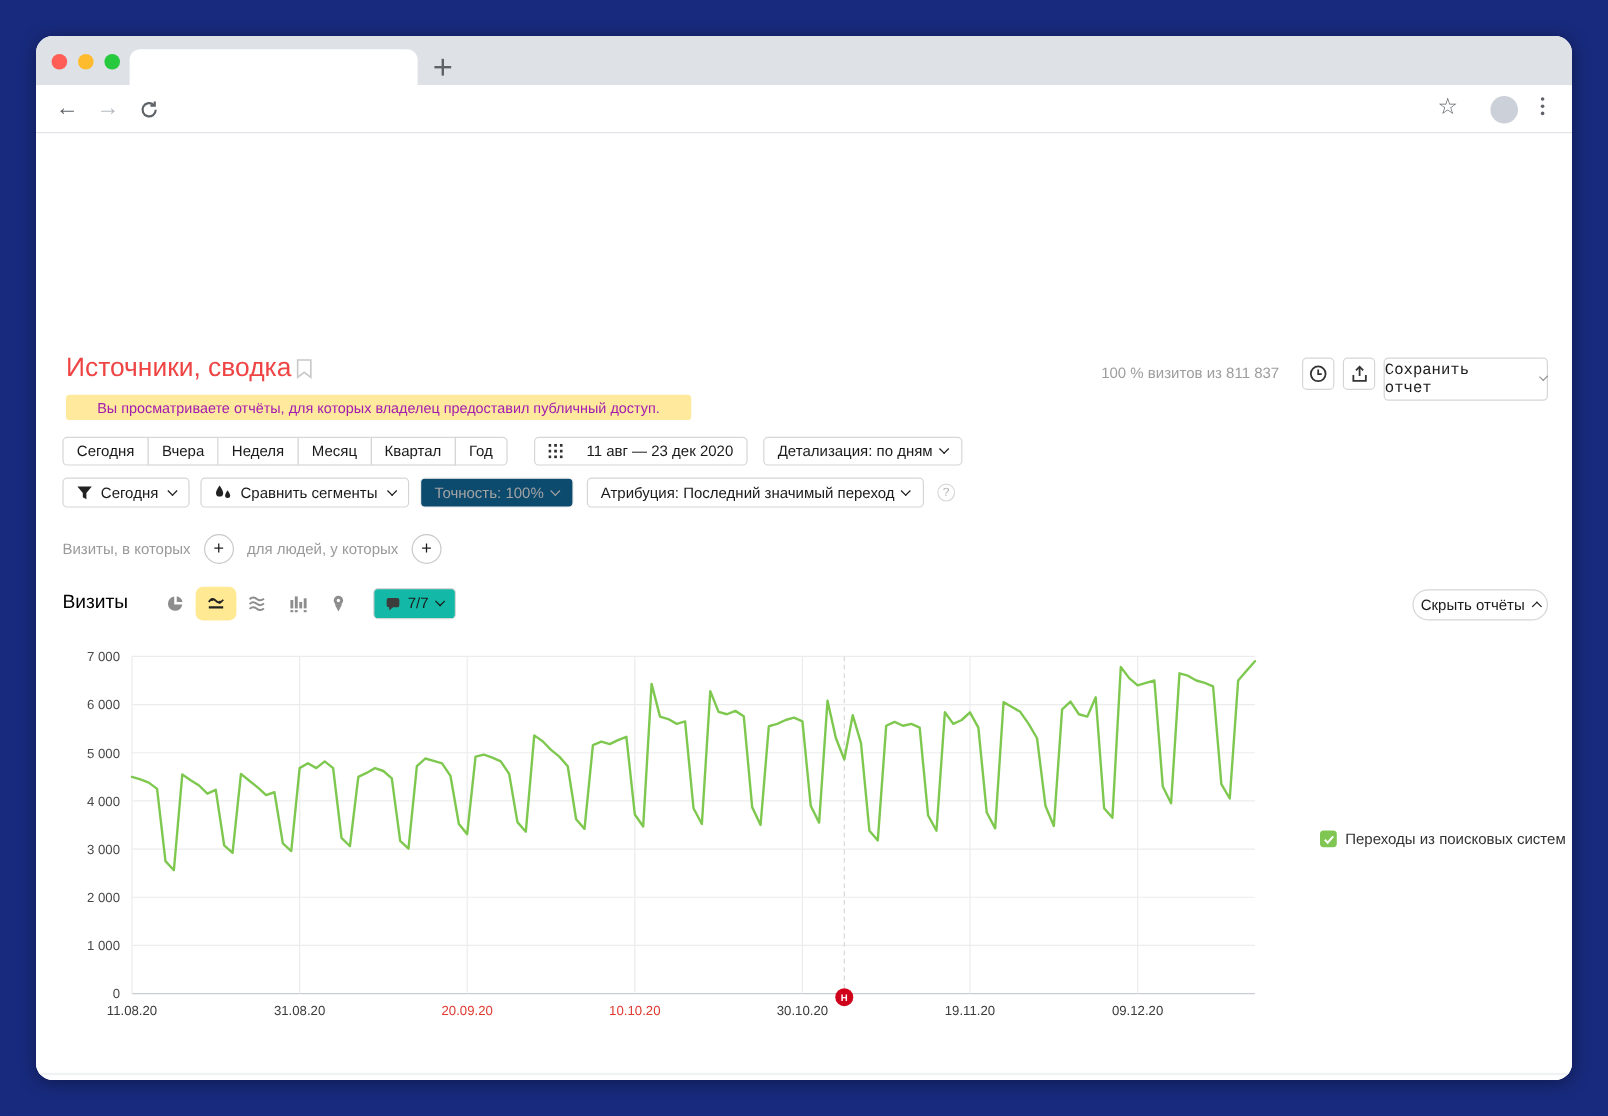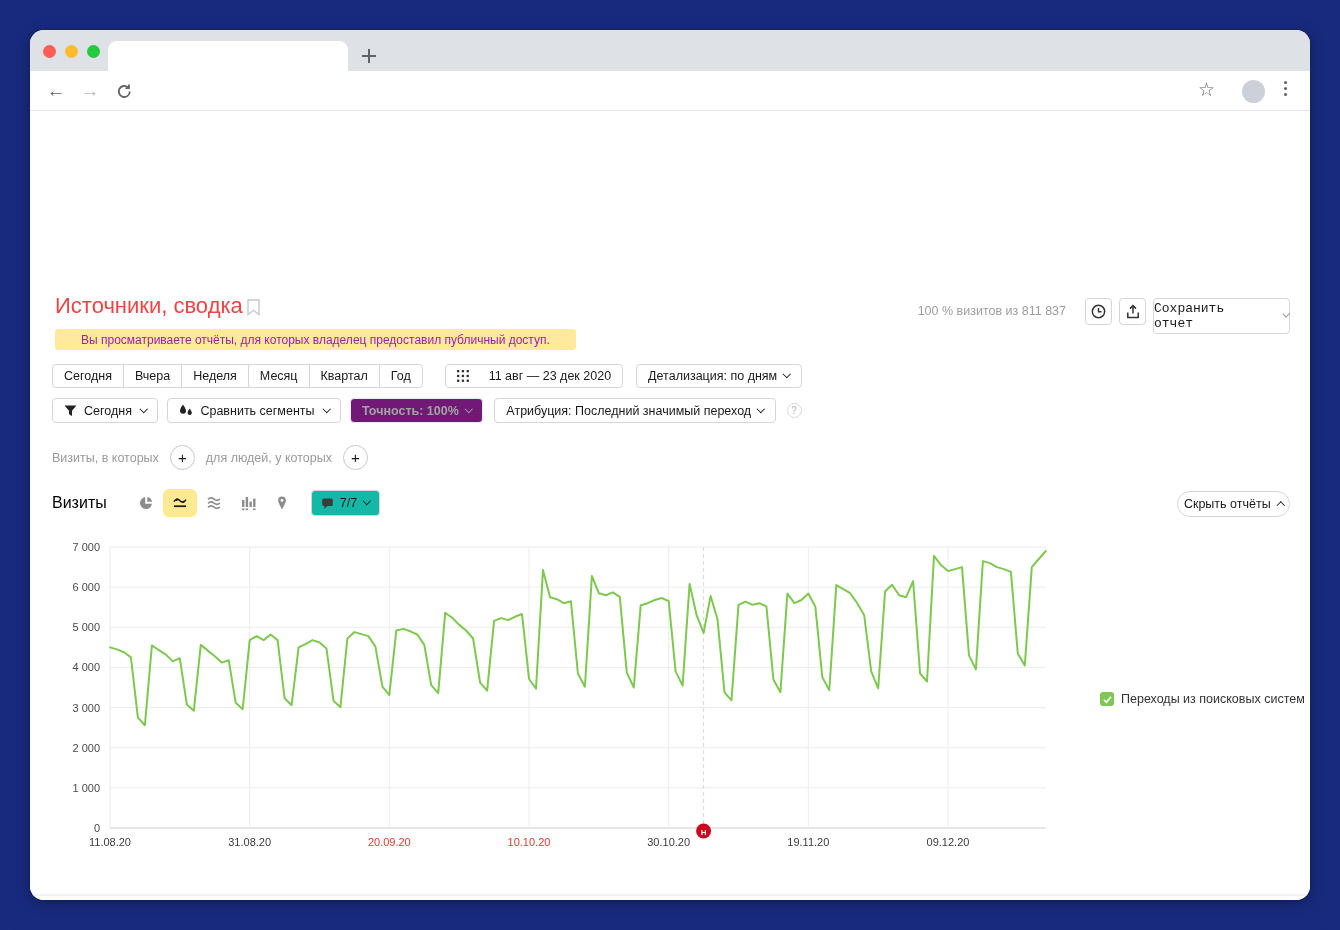--- a/index.html
+++ b/index.html
@@ -37,21 +37,21 @@
     background:#fff;font-size:13px;color:#1a1a1a;display:flex;align-items:center;justify-content:center;gap:9px;cursor:pointer;font-family:Liberation Mono, monospace;}
   #notice{position:absolute;left:25px;top:217px;height:21px;background:#ffe99c;border-radius:3px;
     font-size:12px;color:#a21caf;display:inline-flex;align-items:center;padding:0 26px;}
   .row{position:absolute;left:22px;display:flex;align-items:center;}
   .btn{display:inline-flex;align-items:center;justify-content:center;border:1px solid #d6d6d6;border-radius:4px;
     background:#fff;font-size:12.5px;color:#1a1a1a;height:24px;padding:0 11px;cursor:pointer;white-space:nowrap;}
   .seg .btn{border-radius:0;margin-left:-1px;}
   .seg .btn:first-child{border-radius:4px 0 0 4px;margin-left:0;}
   .seg .btn:last-child{border-radius:0 4px 4px 0;}
   .btn.h25{height:25px;}
-  .btn.dis{background:#701a75;border-color:#ececec;color:#a3a3a3;cursor:default;font-weight:bold;}
+  .btn.dis{background:#0c4a6e;border-color:#ececec;color:#a3a3a3;cursor:default;}
   .chev{display:inline-block;width:5.5px;height:5.5px;border-right:1.5px solid currentColor;border-bottom:1.5px solid currentColor;
     transform:rotate(45deg);margin-left:7px;position:relative;top:-2px;}
   .chev.up{transform:rotate(-135deg);top:2px;}
   .gtxt{font-size:12.5px;color:#9a9a9a;}
   .pluscircle{width:25px;height:25px;border:1px solid #c9c9c9;border-radius:50%;background:#fff;
     display:flex;align-items:center;justify-content:center;font-size:15px;color:#1a1a1a;cursor:pointer;}
   #help-ic{width:15px;height:15px;border:1px solid #d9d9d9;border-radius:50%;font-size:10px;color:#b3b3b3;
     display:flex;align-items:center;justify-content:center;margin-left:11px;}
   
   #metric-label{font-size:16px;color:#000;margin-right:22px;}

